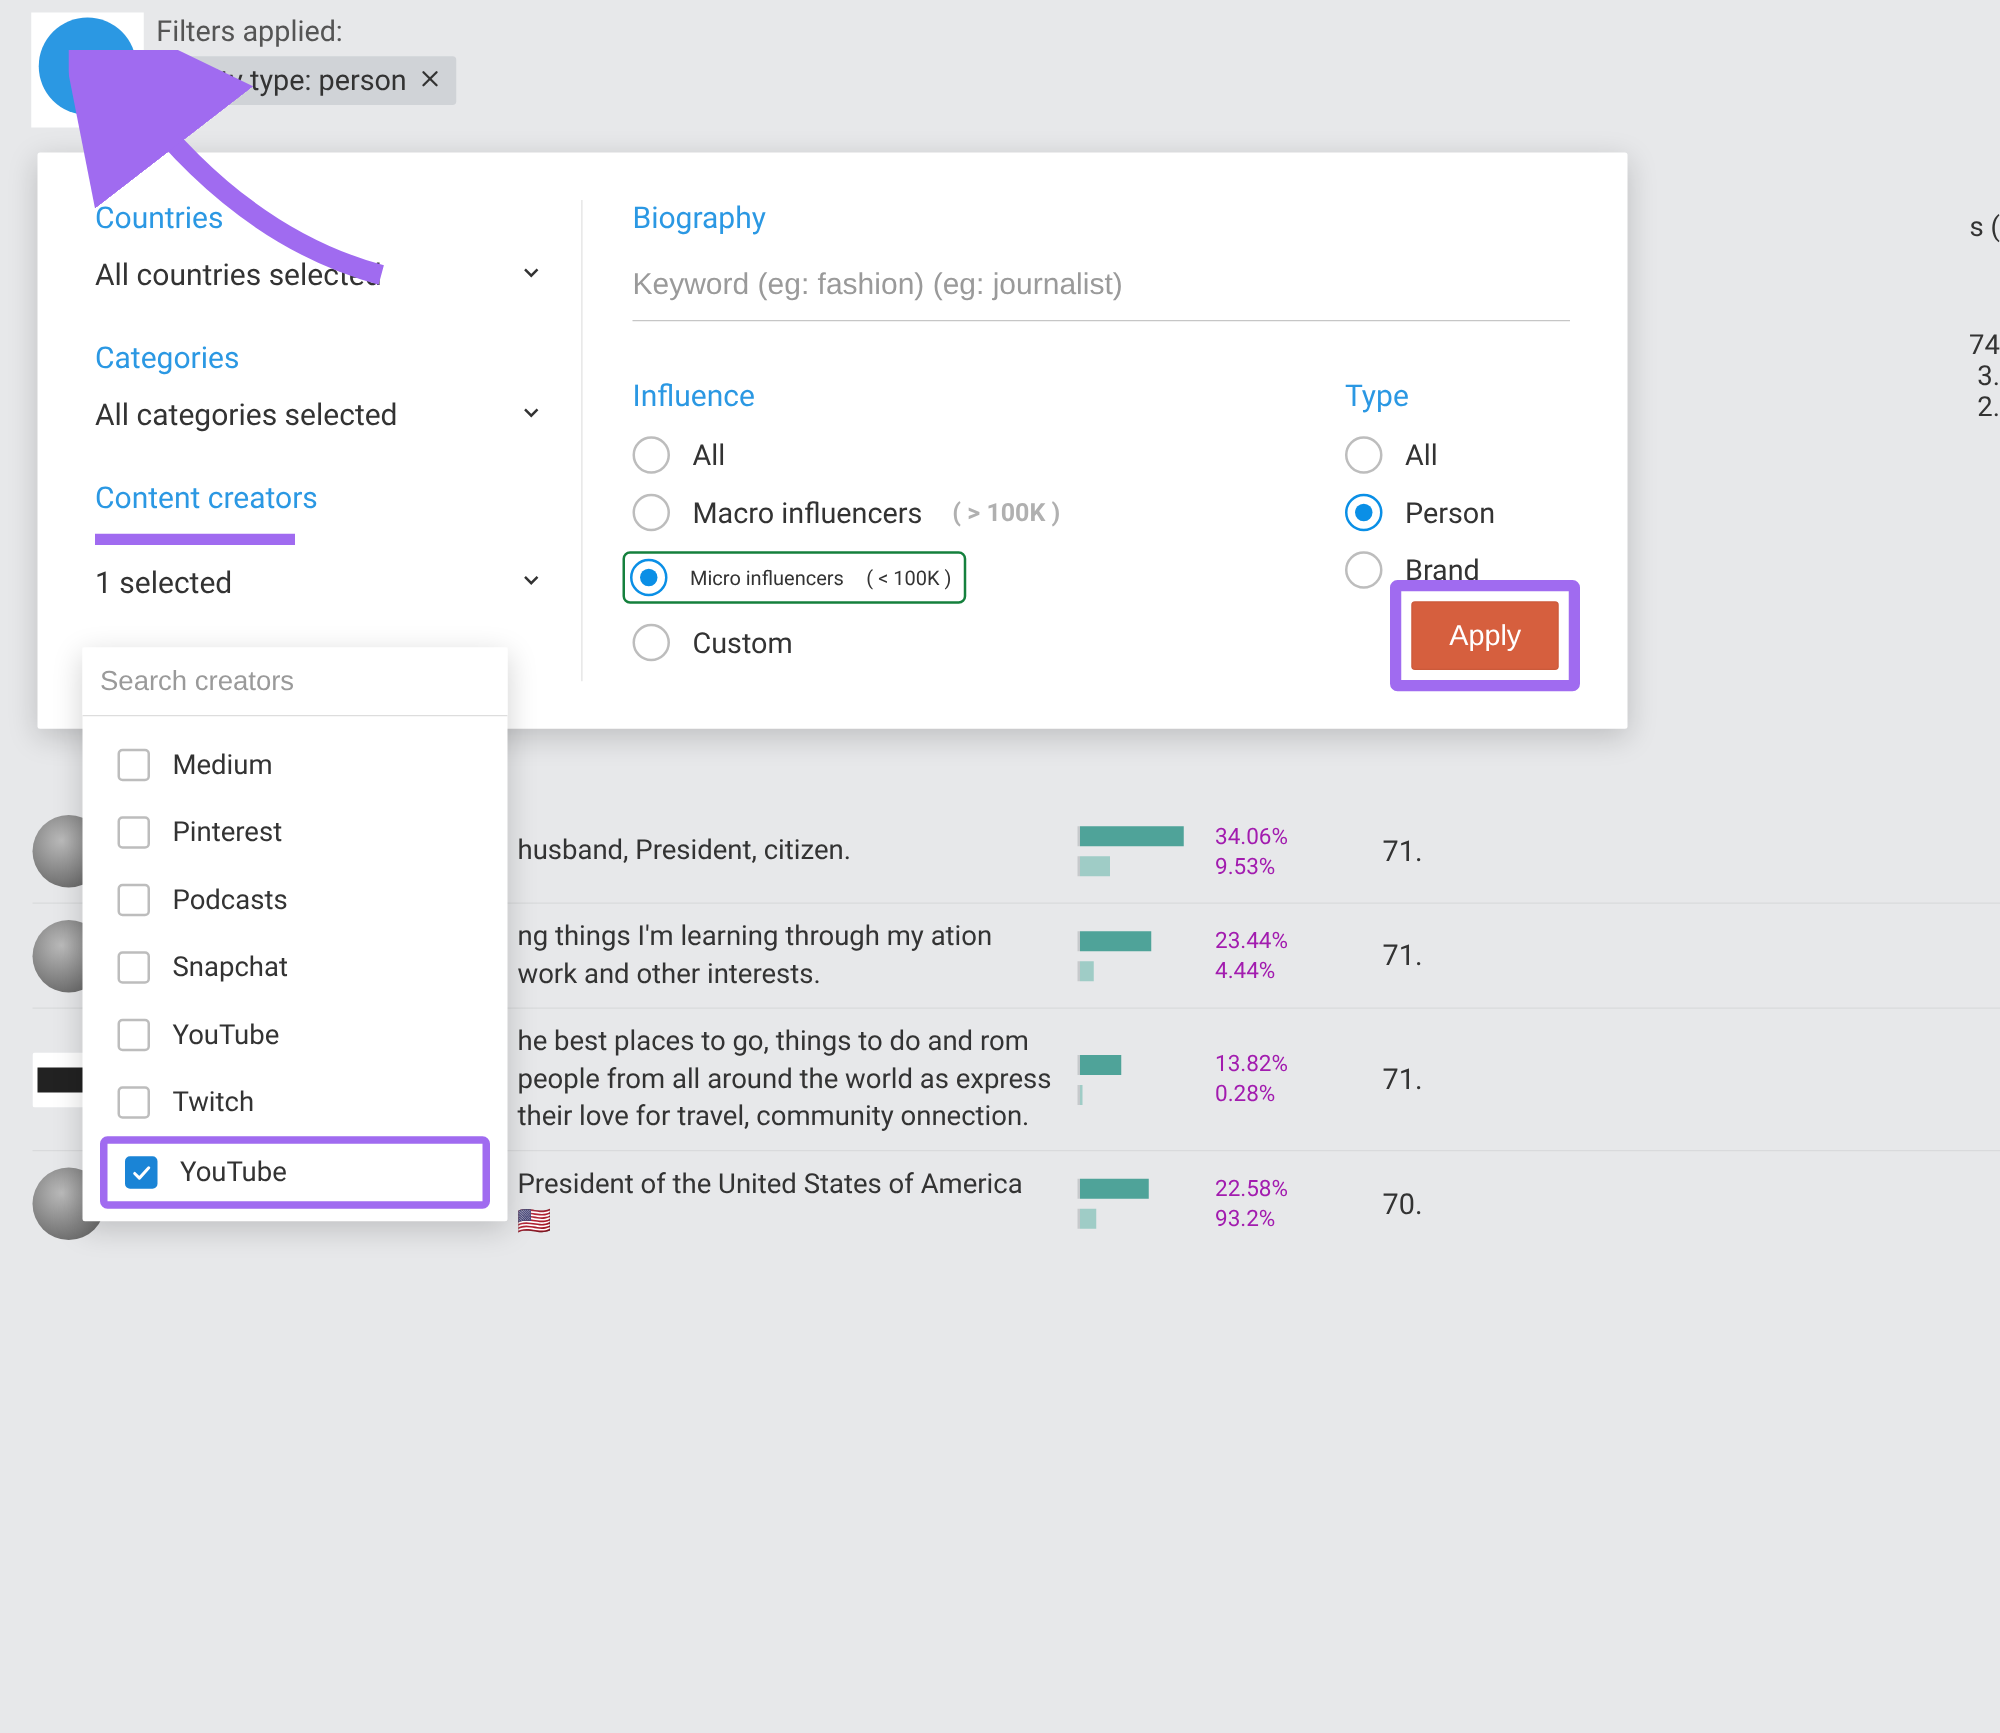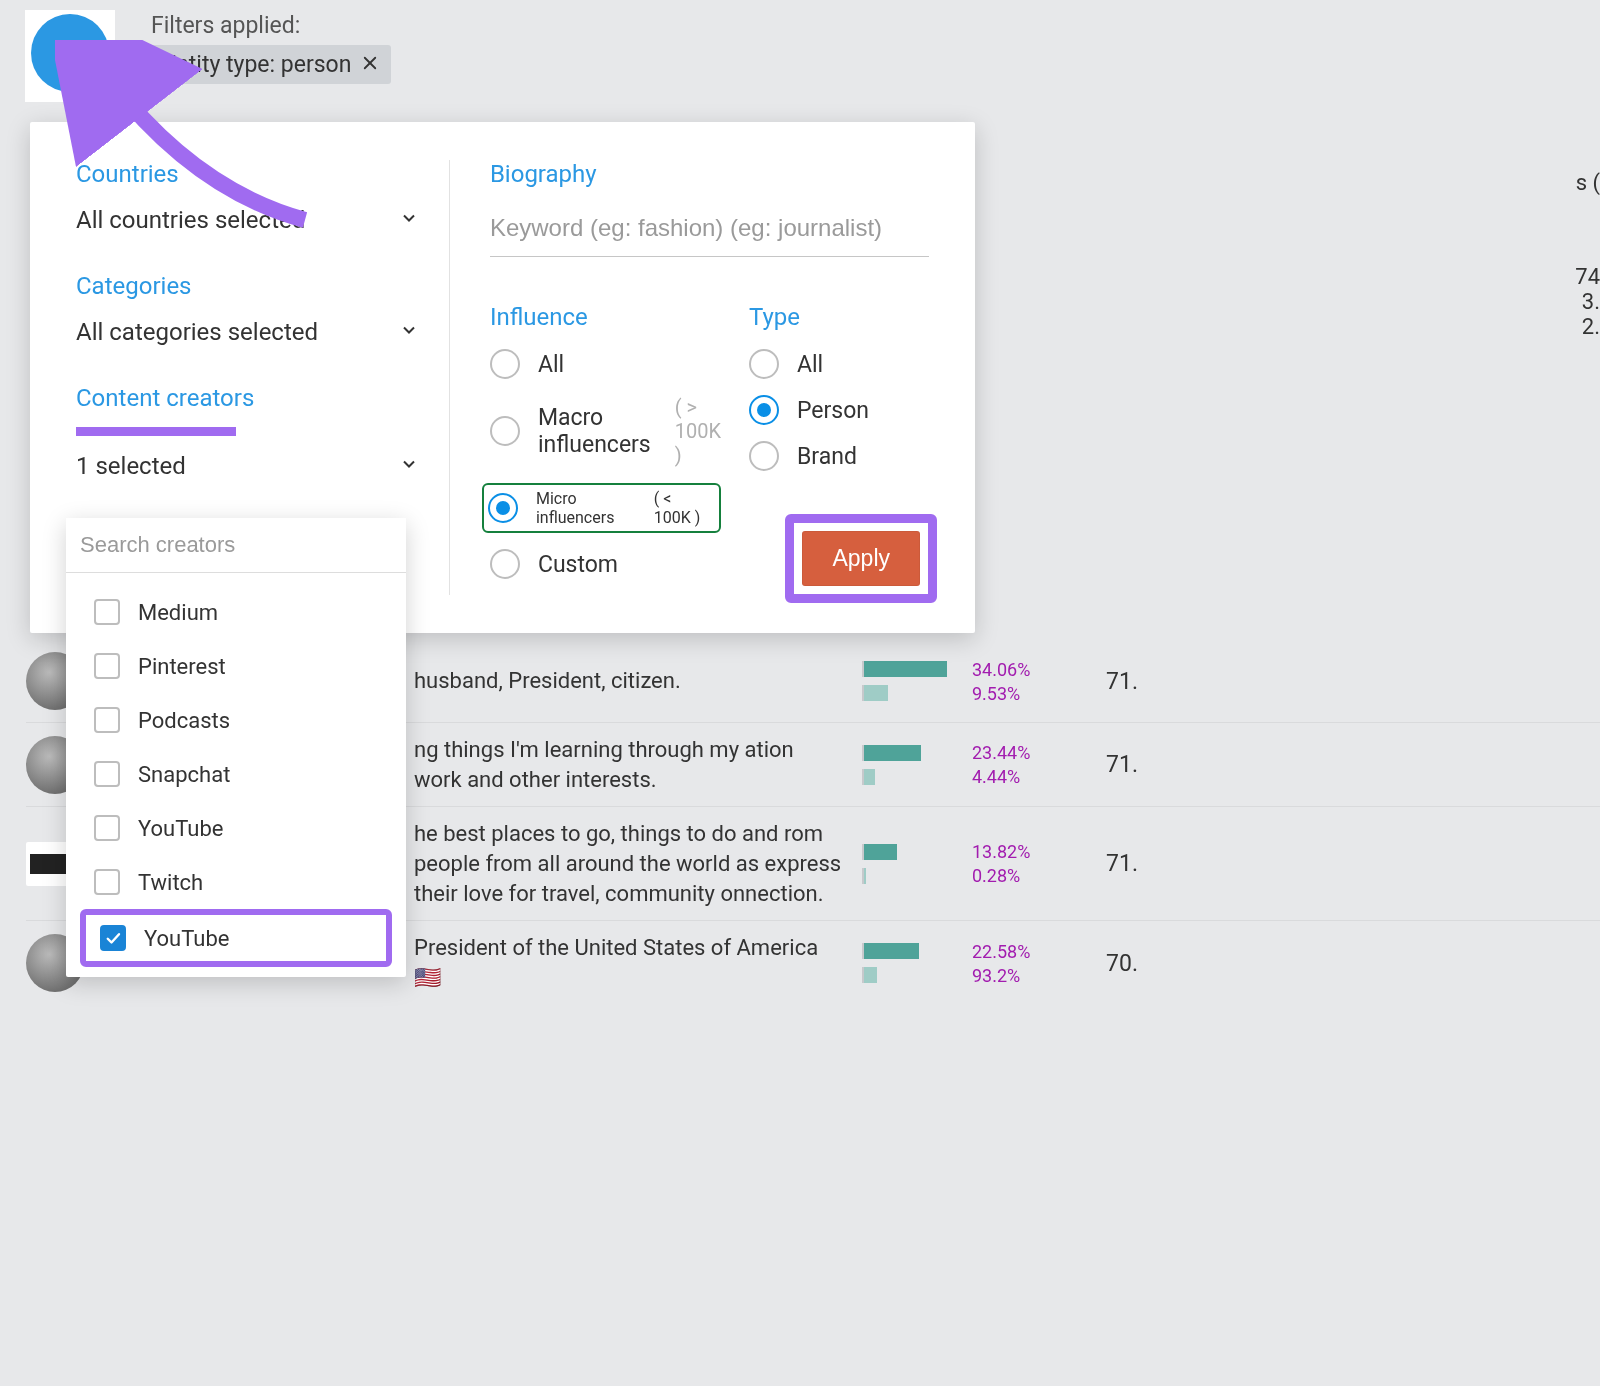--- a/index.html
+++ b/index.html
@@ -12,21 +12,21 @@
     overflow: hidden;
     color: #333;
   }
 
   
   .top-row {
     position: absolute;
     top: 0; left: 25px;
     display: flex;
     align-items: flex-start;
-    gap: 36px;
+    gap: 10px;
     padding-top: 10px;
   }
   .close-btn {
     width: 78px; height: 78px;
     border-radius: 50%;
     background: #2b98e3;
     display: flex; align-items: center; justify-content: center;
     margin-top: 0px;
   }
   .close-btn svg { width: 28px; height: 28px; }
@@ -41,21 +41,21 @@
     padding: 6px 12px;
     font-size: 23px;
     color: #333;
   }
   .chip-x svg { width: 18px; height: 18px; }
 
   
   .panel {
     position: absolute;
     top: 122px; left: 30px;
-    width: 945px;
+    width: 1272px;
     background: #fff;
     box-shadow: 0 6px 24px rgba(0,0,0,0.18);
     border-radius: 2px;
     padding: 38px 46px 38px 46px;
     display: flex;
     gap: 0;
   }
   .col-left {
     width: 390px;
     border-right: 1px solid #e2e2e2;
@@ -115,21 +115,21 @@
     border-radius: 50%;
     border: 2px solid #bdbdbd;
     display: flex; align-items: center; justify-content: center;
     flex-shrink: 0;
   }
   .radio.selected { border-color: #0a8fe6; }
   .radio.selected::after {
     content: ""; width: 14px; height: 14px;
     border-radius: 50%; background: #0a8fe6;
   }
-  .radio-row .hint { color: #b0b0b0; font-size: 20px; margin-left: 6px; }
+  .radio-row .hint { color: #b0b0b0; font-size: 20px; margin-left: 6px; font-weight: bold; }
 
   .micro-highlight {
     border: 2px solid #15803d;
     border-radius: 6px;
     padding: 4px 10px 4px 4px;
     margin-left: -8px;
     display: inline-flex;
     align-items: center;
     gap: 18px;
   }

